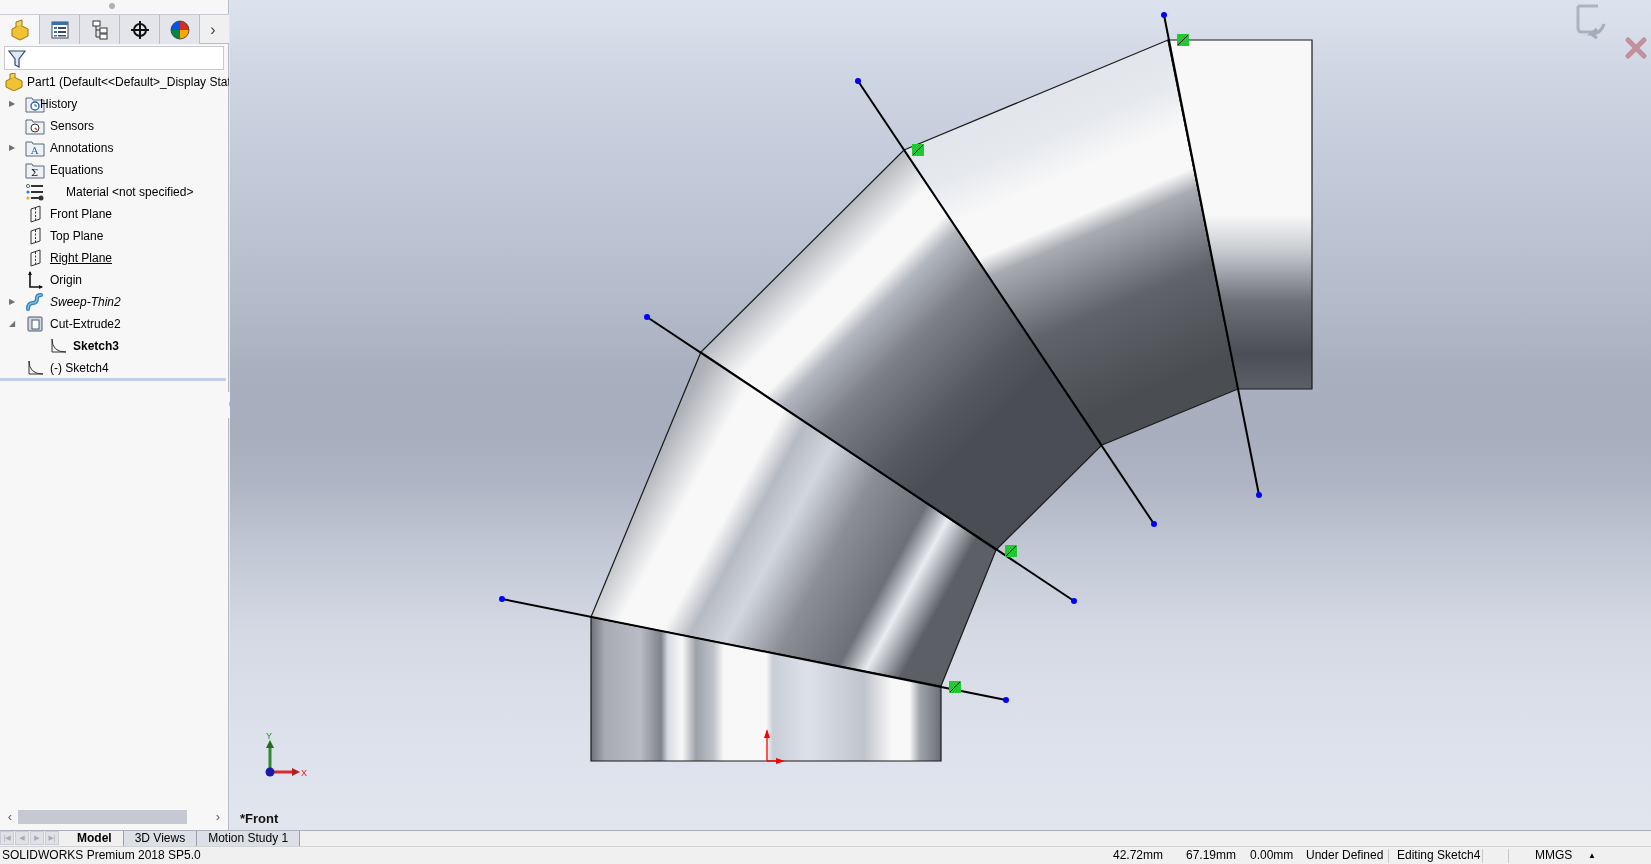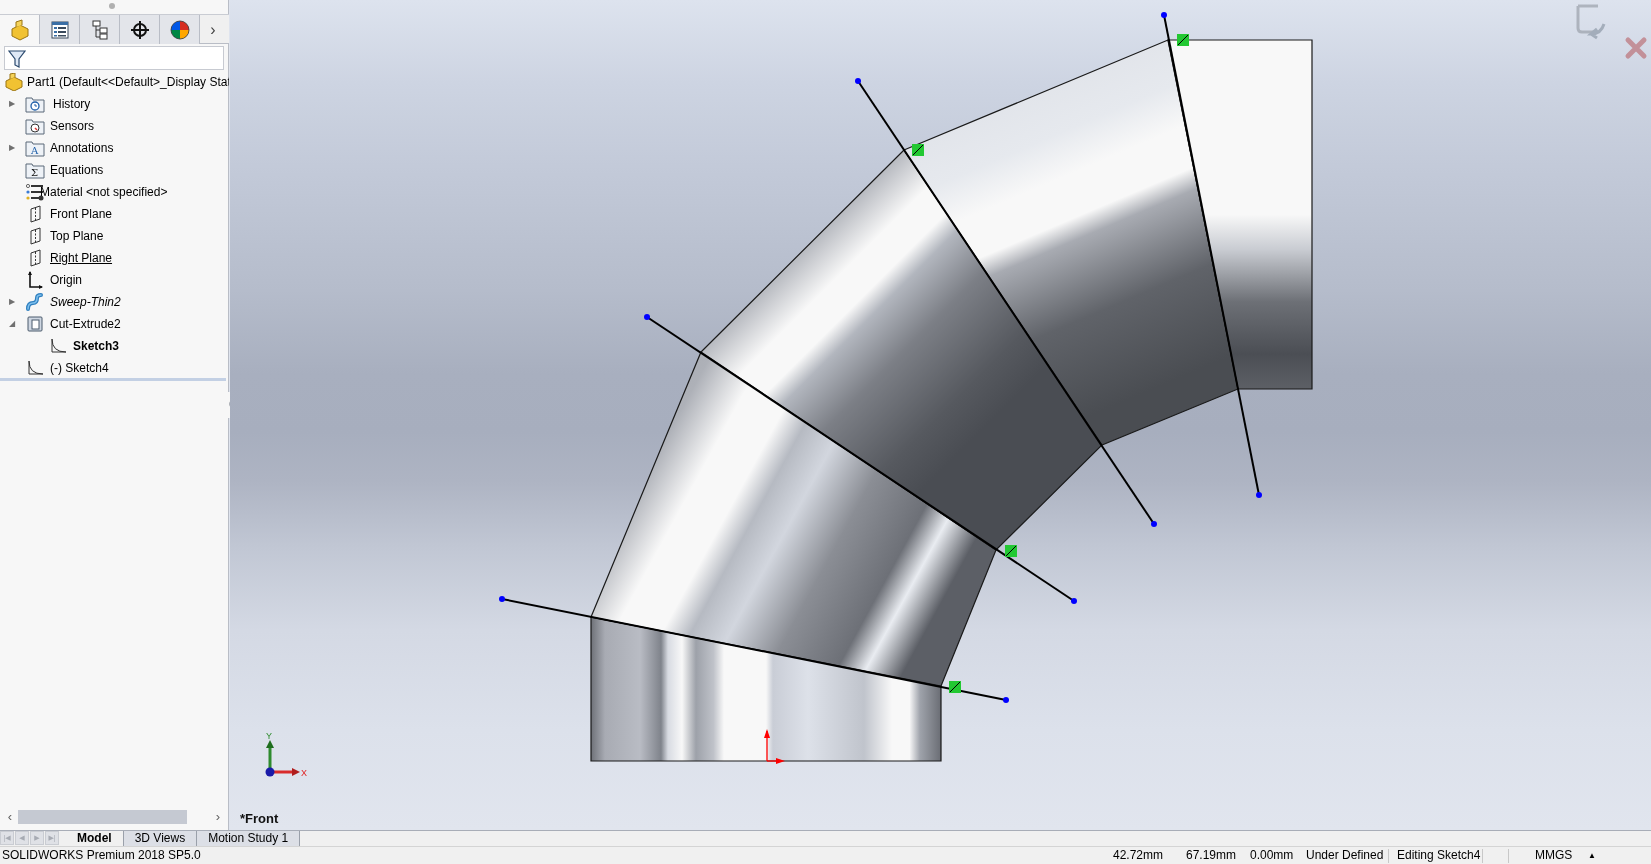--- a/index.html
+++ b/index.html
@@ -118,21 +118,21 @@
       </div>
 
       <div id="tree-items">
           <div class="tree-row">
             <span class="arrow">▶</span>
             <svg class="ticon" viewBox="0 0 20 18" style="left: 25px;">
               <path d="M1 3 H7 L8 5 H19 V17 H1 Z" fill="#eef2f7" stroke="#5a6878"></path>
               <circle cx="10" cy="11" r="4" fill="#fff" stroke="#1f5fa8" stroke-width="1.3"></circle>
               <path d="M10 9 V11 H12" stroke="#1f5fa8" fill="none"></path>
             </svg>
-            <span class="tlabel" style="left: 53px;">History</span>
+            <span class="tlabel" style="left: 40px;">History</span>
           </div>
           <div class="tree-row">
             <svg class="ticon" viewBox="0 0 20 18" style="left: 25px;">
               <path d="M1 3 H7 L8 5 H19 V17 H1 Z" fill="#eef2f7" stroke="#5a6878"></path>
               <circle cx="10" cy="11" r="4" fill="#fff" stroke="#333"></circle>
               <path d="M10 11 L12 13" stroke="#d33" stroke-width="1.5"></path>
             </svg>
             <span class="tlabel" style="left: 50px;">Sensors</span>
           </div>
           <div class="tree-row">
@@ -153,21 +153,21 @@
           <div class="tree-row">
             <svg class="ticon" viewBox="0 0 20 18" style="left: 25px;">
               <circle cx="3" cy="3" r="1.6" fill="none" stroke="#666"></circle>
               <rect x="6" y="2" width="12" height="2" fill="#333"></rect>
               <circle cx="3" cy="9" r="1.6" fill="#3a7bd5"></circle>
               <rect x="6" y="8" width="12" height="2" fill="#333"></rect>
               <circle cx="3" cy="15" r="1.6" fill="#e0b020"></circle>
               <rect x="6" y="14" width="8" height="2" fill="#333"></rect>
               <circle cx="16" cy="15" r="2.5" fill="#333"></circle>
             </svg>
-            <span class="tlabel" style="left: 40px;">Material &lt;not specified&gt;</span>
+            <span class="tlabel" style="left: 66px;">Material &lt;not specified&gt;</span>
           </div>
           <div class="tree-row">
             <svg class="ticon" viewBox="0 0 20 18" style="left: 25px;">
               <path d="M6 4 L15 1 L15 14 L6 17 Z" fill="none" stroke="#333"></path>
               <path d="M10.5 3 V16" stroke="#333" stroke-dasharray="2,1.5"></path>
             </svg>
             <span class="tlabel" style="left: 50px;">Front Plane</span>
           </div>
           <div class="tree-row">
             <svg class="ticon" viewBox="0 0 20 18" style="left: 25px;">

